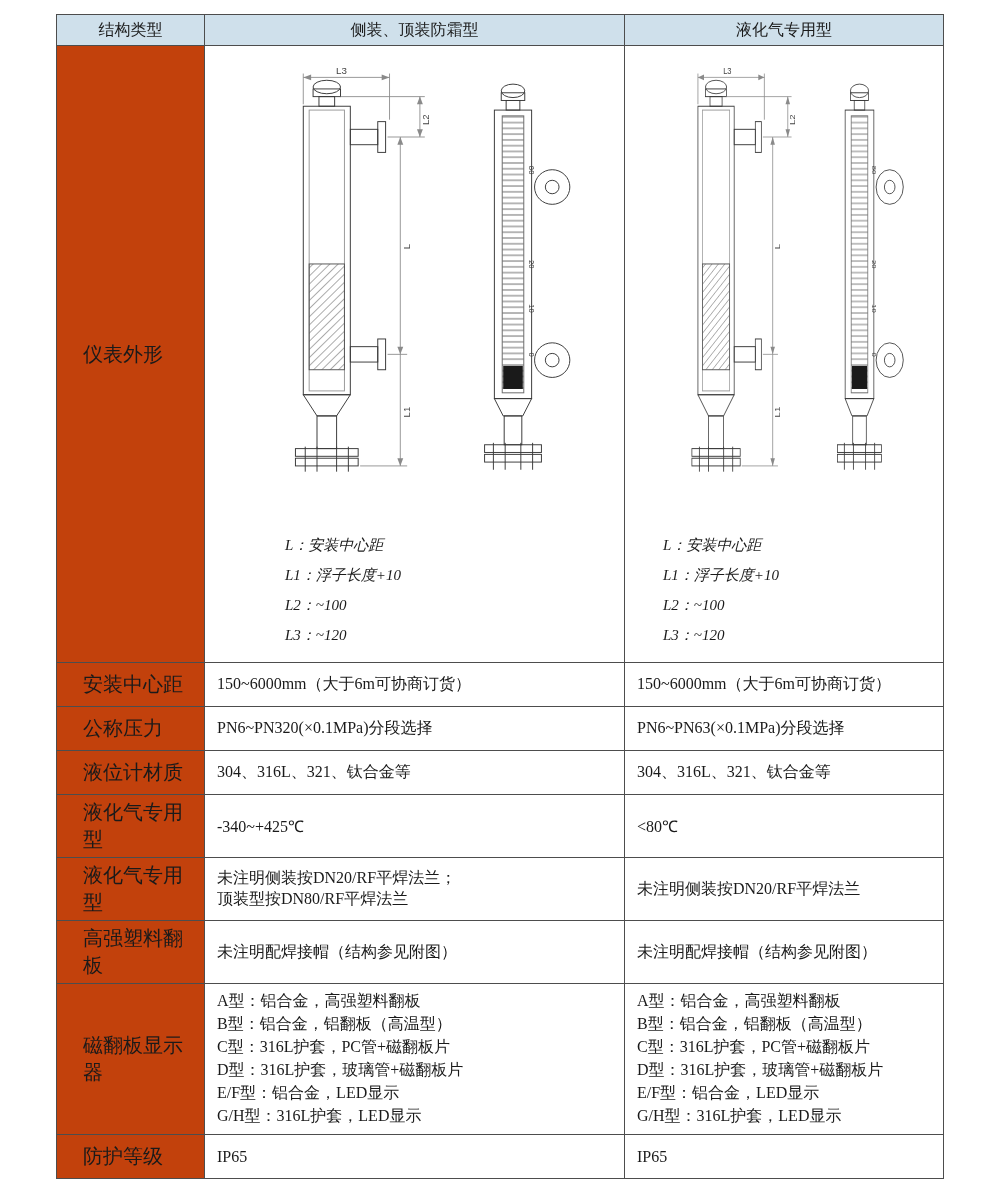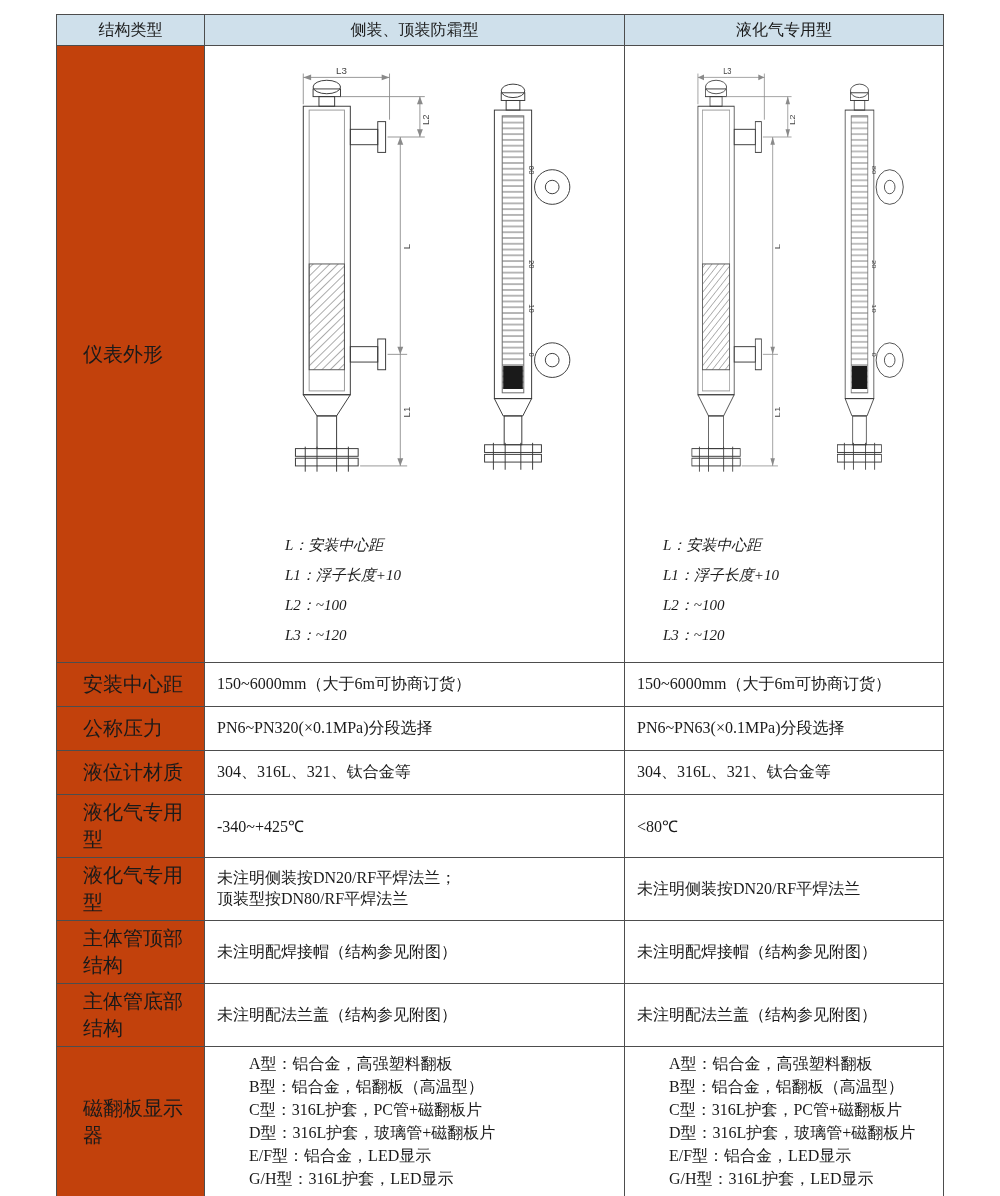--- a/index.html
+++ b/index.html
@@ -25,21 +25,21 @@
   }
   tr.spec-row td { height:33px; }
   td.drawing-cell { vertical-align:top; padding:16px 0 12px 0; background:#fff; }
   .drawing-wrap { text-align:center; }
   .gauge-svg { display:block; margin:0 auto; }
   .c2 .gauge-svg { width:392px; height:452px; }
   .col3 .gauge-svg { width:302px; height:452px; }
   .legend { margin:16px 0 0 80px; font-size:15px; line-height:2.0;font-style:italic; }
   .col3 .legend { margin-left:38px; }
   .legend-line { white-space:nowrap; }
-  .type-line { padding:1px 0;margin-left:32px; }
+  .type-line { padding:1px 0; }
   .display-cell { font-size:16px; padding:6px 8px 6px 12px; background:#fff; vertical-align:middle; }
 </style>
 </head>
 <body>
 
 <div class="sheet">
   <table class="spec">
     <colgroup>
       <col style="width:148px">
         <col style="width:420px">
@@ -273,28 +273,23 @@
       <td class="value-cell">-340~+425℃</td>
       <td class="value-cell">&lt;80℃</td>
     </tr>
     <tr class="spec-row">
       <td class="label-cell">液化气专用型</td>
       <td class="value-cell">未注明侧装按DN20/RF平焊法兰；
 顶装型按DN80/RF平焊法兰</td>
       <td class="value-cell">未注明侧装按DN20/RF平焊法兰</td>
     </tr>
     <tr class="spec-row">
-      <td class="label-cell">主体管顶部结构</td>
+      <td class="label-cell">高强塑料翻板</td>
       <td class="value-cell">未注明配焊接帽（结构参见附图）</td>
       <td class="value-cell">未注明配焊接帽（结构参见附图）</td>
-    </tr>
-    <tr class="spec-row">
-      <td class="label-cell">主体管底部结构</td>
-      <td class="value-cell">未注明配法兰盖（结构参见附图）</td>
-      <td class="value-cell">未注明配法兰盖（结构参见附图）</td>
     </tr>
 
     <tr>
       <td class="label-cell">磁翻板显示器</td>
       <td class="display-cell">
         <div class="type-line">A型：铝合金，高强塑料翻板</div>
         <div class="type-line">B型：铝合金，铝翻板（高温型）</div>
         <div class="type-line">C型：316L护套，PC管+磁翻板片</div>
         <div class="type-line">D型：316L护套，玻璃管+磁翻板片</div>
         <div class="type-line">E/F型：铝合金，LED显示</div>

